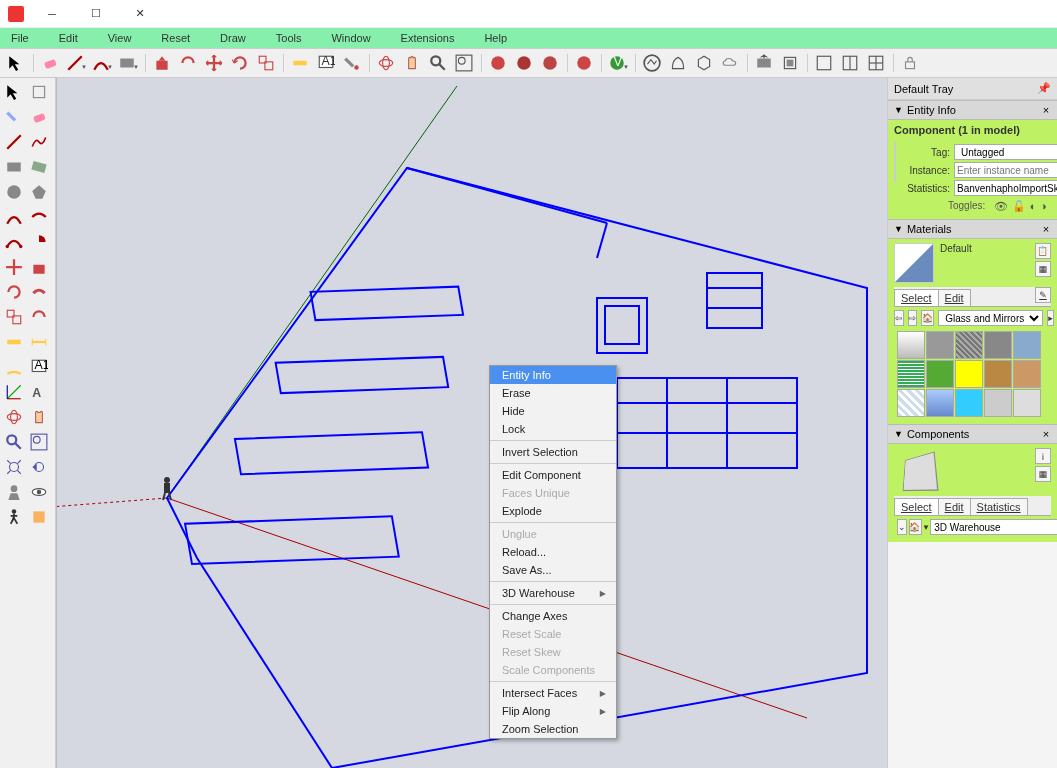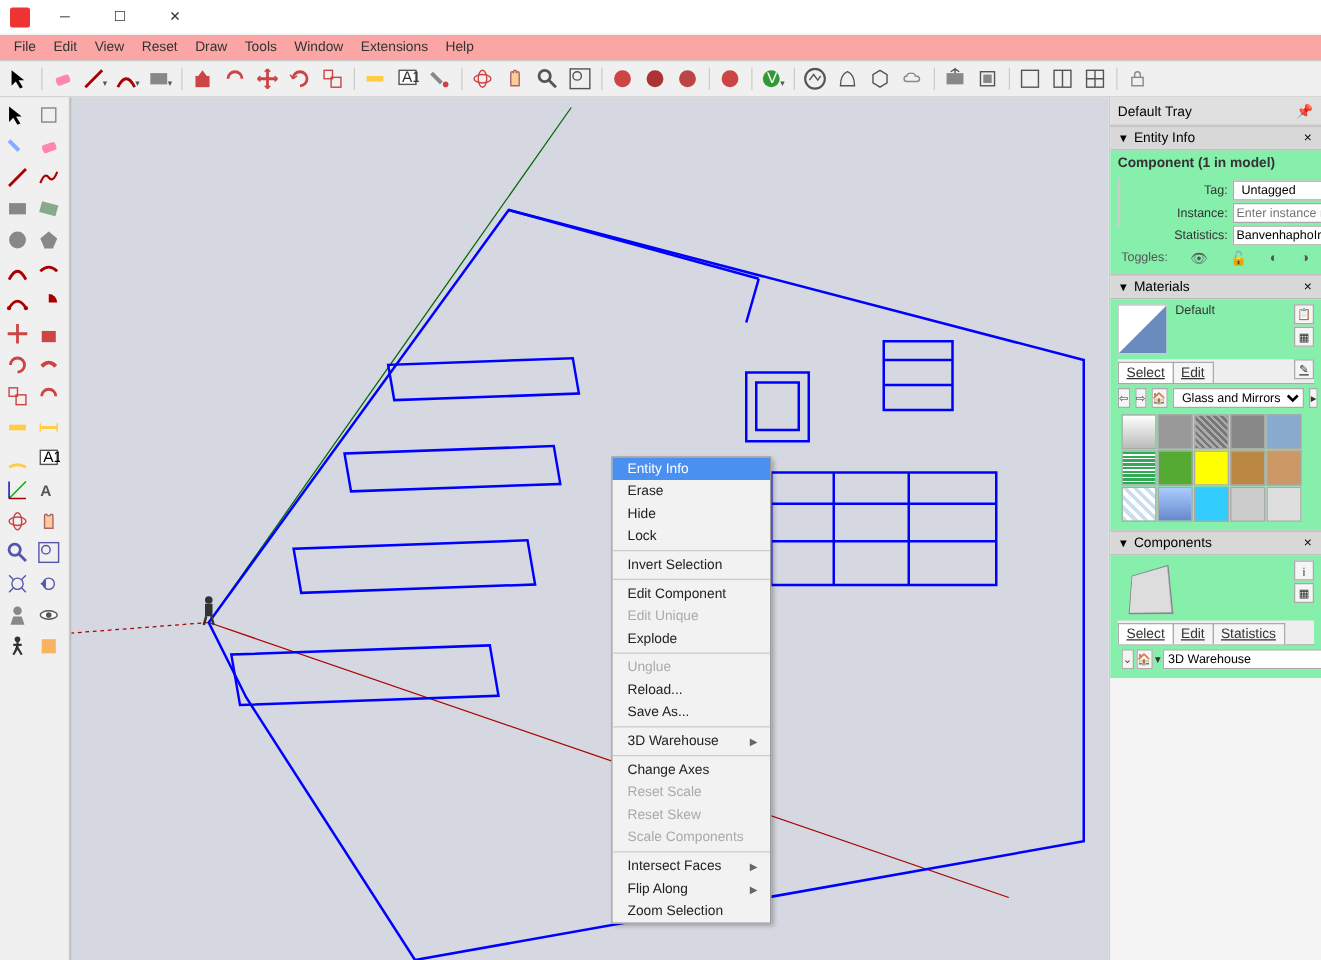--- a/index.html
+++ b/index.html
@@ -1,58 +1,58 @@
 <!DOCTYPE html>
 <html><head>
 <meta charset="utf-8">
 <style>
 * { margin: 0; padding: 0; box-sizing: border-box; font-family: 'Segoe UI', Tahoma, sans-serif; font-size: 11px; user-select: none; }
 body { width: 1057px; height: 768px; background: #fff; overflow: hidden; position: relative; }
 .titlebar { height: 28px; background: #fff; display: flex; align-items: center; padding: 0 8px; border-bottom: 1px solid #eee; }
 .titlebar .app-icon { width: 16px; height: 16px; background: #e33; border-radius: 2px; margin-right: 6px; display: inline-block; }
 .titlebar .title { flex: 1; font-size: 12px; color: #333; }
 .titlebar .ctrl { width: 44px; height: 28px; display: flex; align-items: center; justify-content: center; color: #333; }
-.menubar { height: 20px; display: flex; align-items: center; padding: 0 4px; background: #fca5a5; }
+.menubar { height: 20px; display: flex; align-items: center; padding: 0 4px; background: #86efac; gap: 16px; }
 .menubar .mi { padding: 2px 7px; color: #333; cursor: default; }
 .toolbar1 { height: 30px; background: #f0f0f0; border-top: 1px solid #ccc; border-bottom: 1px solid #ccc; display: flex; align-items: center; padding: 0 4px; gap: 2px; }
 .tbtn { width: 24px; height: 24px; display: flex; align-items: center; justify-content: center; border: 1px solid transparent; cursor: default; position: relative; }
 .tbtn.sep { width: 6px; pointer-events: none; }
 .tbtn.sep::after { content: ''; width: 1px; height: 18px; background: #ccc; }
 .tbtn svg { width: 18px; height: 18px; }
 .tbtn .dd { font-size: 7px; color: #555; margin-left: -2px; margin-top: 8px; }
 .workarea { display: flex; height: 690px; }
 .left-tools { width: 56px; background: #f0f0f0; border-right: 1px solid #ccc; display: flex; flex-wrap: wrap; align-content: flex-start; gap: 1px; padding: 2px; }
 .left-tools .tbtn { width: 24px; height: 24px; }
 .viewport { flex: 1; background: #d5d8e0; position: relative; overflow: hidden; border-left: 1px solid #bbb; }
 .right-tray { width: 170px; background: #f4f4f4; border-left: 1px solid #ccc; display: flex; flex-direction: column; overflow-y: auto; }
 .tray-header { background: #e0e0e0; border-bottom: 1px solid #ccc; padding: 4px 6px; font-size: 11px; display: flex; justify-content: space-between; align-items: center; }
 .panel-hd { background: #d8d8d8; border-top: 1px solid #bbb; border-bottom: 1px solid #bbb; padding: 3px 6px; font-size: 11px; display: flex; align-items: center; }
 .panel-hd .arrow { margin-right: 4px; font-size: 9px; }
 .panel-hd .xbtn { margin-left: auto; width: 10px; text-align: center; }
-.panel-body { padding: 4px 6px; font-size: 10px; color: #333; background: #86efac; }
+.panel-body { padding: 4px 6px; font-size: 10px; color: #333; background: #bef264; }
 .row { display: flex; align-items: center; margin: 2px 0; gap: 4px; }
 .row label { width: 48px; text-align: right; font-size: 10px; color: #333; }
 .row input, .row select { flex: 1; font-size: 10px; padding: 1px 2px; border: 1px solid #aaa; height: 16px; background: #fff; }
 .thumb { width: 40px; height: 40px; background: linear-gradient(135deg, #fff 49%, #6a8bbd 51%); border: 1px solid #ccc; margin-right: 6px; float: left; }
 .mat-swatches { display: grid; grid-template-columns: repeat(5, 28px); gap: 1px; padding: 3px; }
 .mat-swatches .sw { width: 28px; height: 28px; border: 1px solid #aaa; }
 .tab-strip { display: flex; border-bottom: 1px solid #aaa; font-size: 10px; background: #eee; text-decoration: underline; }
 .tab-strip .tab { padding: 2px 6px; border: 1px solid #aaa; border-bottom: none; margin-right: -1px; background: #f5f5f5; margin-top: 2px; }
 .tab-strip .tab.active { background: #fff; }
 .context-menu { position: absolute; left: 432px; top: 287px; width: 128px; background: #f2f2f2; border: 1px solid #999; box-shadow: 2px 2px 4px rgba(0,0,0,.3); z-index: 100; }
 .context-menu .cmi { padding: 3px 10px 3px 12px; font-size: 11px; color: #222; display: flex; justify-content: space-between; align-items: center; }
 .context-menu .cmi.highlight { background: #4a90f0; color: #fff; }
 .context-menu .cmi.disabled { color: #aaa; }
 .context-menu hr { border: none; border-top: 1px solid #ccc; margin: 2px 0; }
 .context-menu .sub { font-size: 8px; color: #666; }
 .comp-cube { width: 36px; height: 36px; margin: 6px; display: inline-block; background: #ddd; transform: perspective(60px) rotateX(18deg) rotateY(-28deg); border: 1px solid #888; }
 .search-row { display: flex; padding: 3px; gap: 2px; align-items: center; }
 .search-row input { flex: 1; border: 1px solid #aaa; padding: 1px 3px; font-size: 10px; height: 16px; }
 .mini-btn { width: 16px; height: 16px; border: 1px solid #aaa; display: flex; align-items: center; justify-content: center; font-size: 9px; background: #f5f5f5; }
-.toggles-row { display: flex; gap: 18px; justify-content: flex-end; padding: 2px 4px; font-size: 12px; color: #555; }
+.toggles-row { display: flex; gap: 4px; justify-content: flex-end; padding: 2px 4px; font-size: 12px; color: #555; }
 .adv-attr-row { display: flex; justify-content: space-between; align-items: center; padding: 6px 8px 4px; }
 </style>
 </head>
 <body>
 
 <div class="titlebar">
   <span class="app-icon"></span>
   <div class="ctrl">─</div>
   <div class="ctrl">☐</div>
   <div class="ctrl close">✕</div>
@@ -515,21 +515,21 @@
     
     <div class="context-menu" id="ctx-menu">
         <div class="cmi highlight">Entity Info</div>
         <div class="cmi">Erase</div>
         <div class="cmi">Hide</div>
         <div class="cmi">Lock</div>
         <hr>
         <div class="cmi">Invert Selection</div>
         <hr>
         <div class="cmi">Edit Component</div>
-        <div class="cmi disabled">Edit Unique</div>
+        <div class="cmi disabled">Faces Unique</div>
         <div class="cmi">Explode</div>
         <hr>
         <div class="cmi disabled">Unglue</div>
         <div class="cmi">Reload...</div>
         <div class="cmi">Save As...</div>
         <hr>
         <div class="cmi">3D Warehouse<span class="sub">▶</span></div>
         <hr>
         <div class="cmi">Change Axes</div>
         <div class="cmi disabled">Reset Scale</div>
@@ -548,21 +548,21 @@
       <span>📌</span>
     </div>
 
     <div class="panel-hd">
       <span class="arrow">▼</span>
       <span>Entity Info</span>
       <span class="xbtn">×</span>
     </div>
     <div class="panel-body">
       <b>Component (1 in model)</b>
-      <div style="margin-top:6px; display:flex;gap:32px;">
+      <div style="margin-top:6px; display:flex;">
         <div class="thumb"></div>
         <div style="flex:1">
           <div class="row">
             <label>Tag:</label>
             <select><option>Untagged</option></select>
           </div>
           <div class="row">
             <label>Instance:</label>
             <input placeholder="Enter instance name" style="">
           </div>

